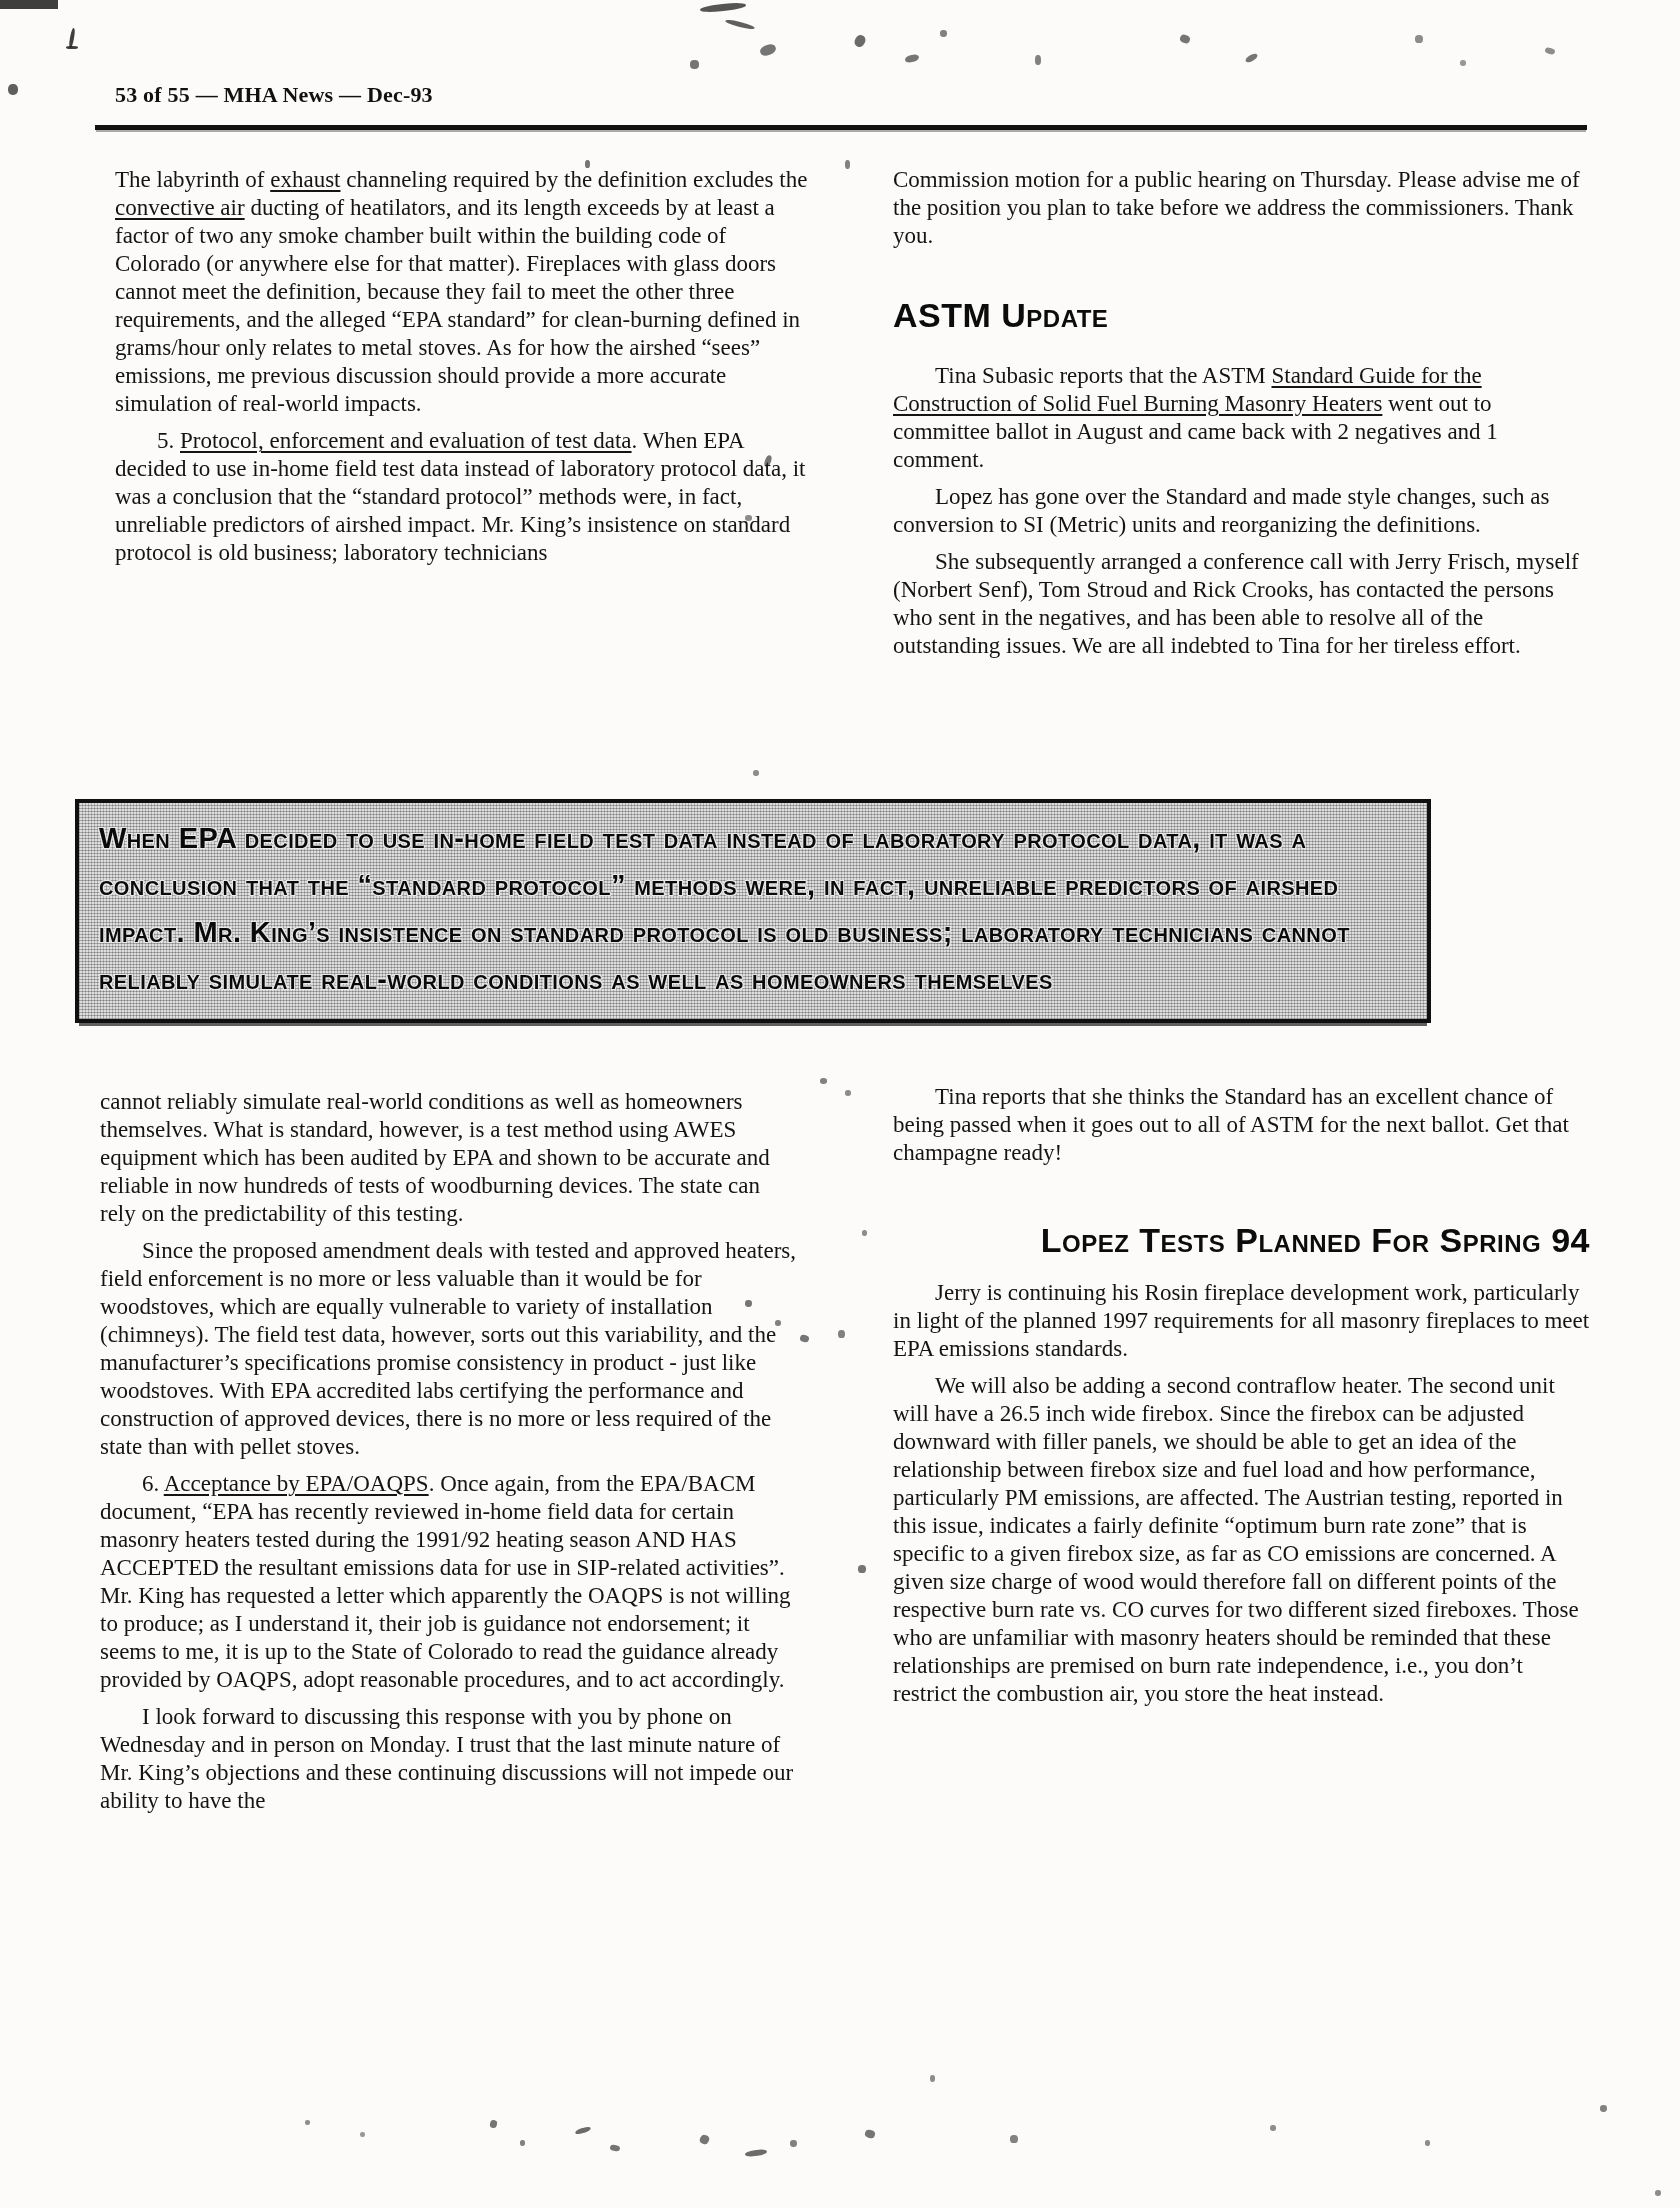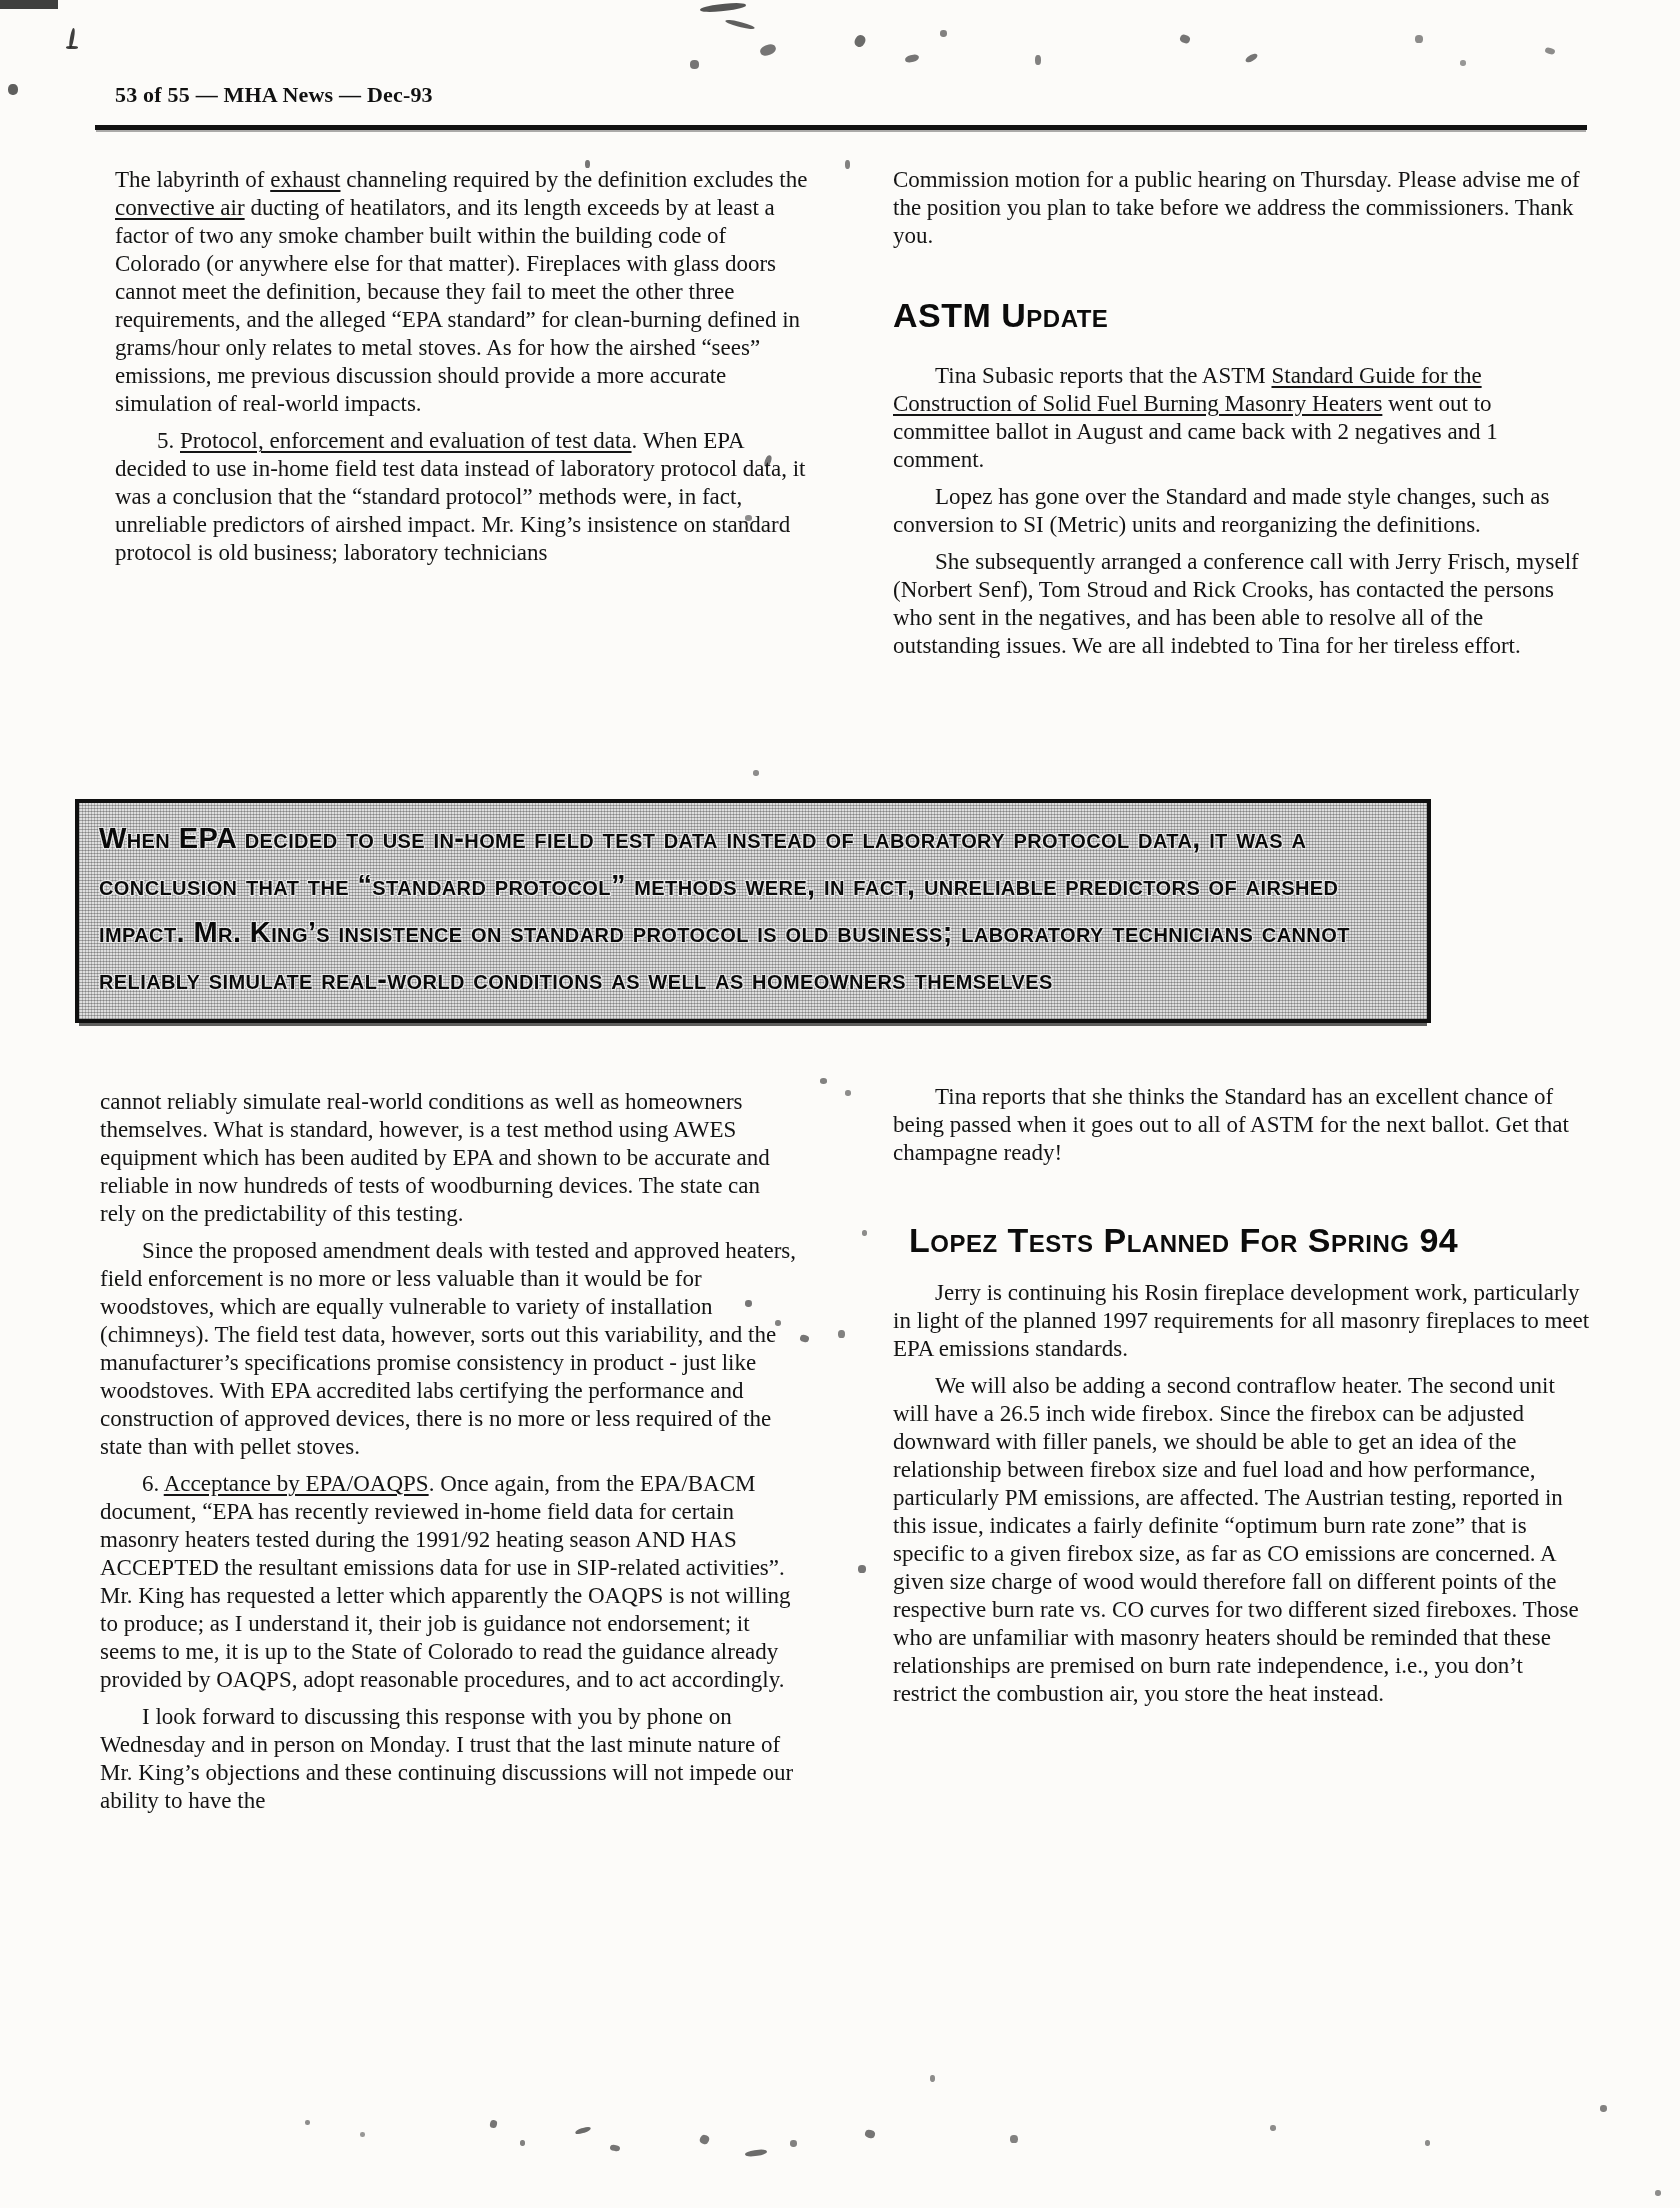--- a/index.html
+++ b/index.html
@@ -36,21 +36,21 @@
   .art-head{
     font-family:"Liberation Sans", sans-serif;
     font-weight:700;
     font-variant:small-caps;
     font-size:34px;
     line-height:62px;
     letter-spacing:.5px;
     color:#0c0c0c;
     margin:34px 0 16px 0;
   }
-  #right-bottom .art-head{margin:42px 0 8px 16px;}
+  #right-bottom .art-head{margin:42px 0 8px 9px;text-align:right;}
   .byline{margin:0 0 4px 0;}
   
   .quote-box{
     position:absolute;left:75px;top:799px;width:1356px;
     box-sizing:border-box;
     padding:12px 20px 16px 20px;
     border:4px solid #101010;
     background-color:#dedede;
     background-image:
       repeating-linear-gradient(0deg,  rgba(30,30,30,.30) 0 1px, rgba(0,0,0,0) 1px 3px),

